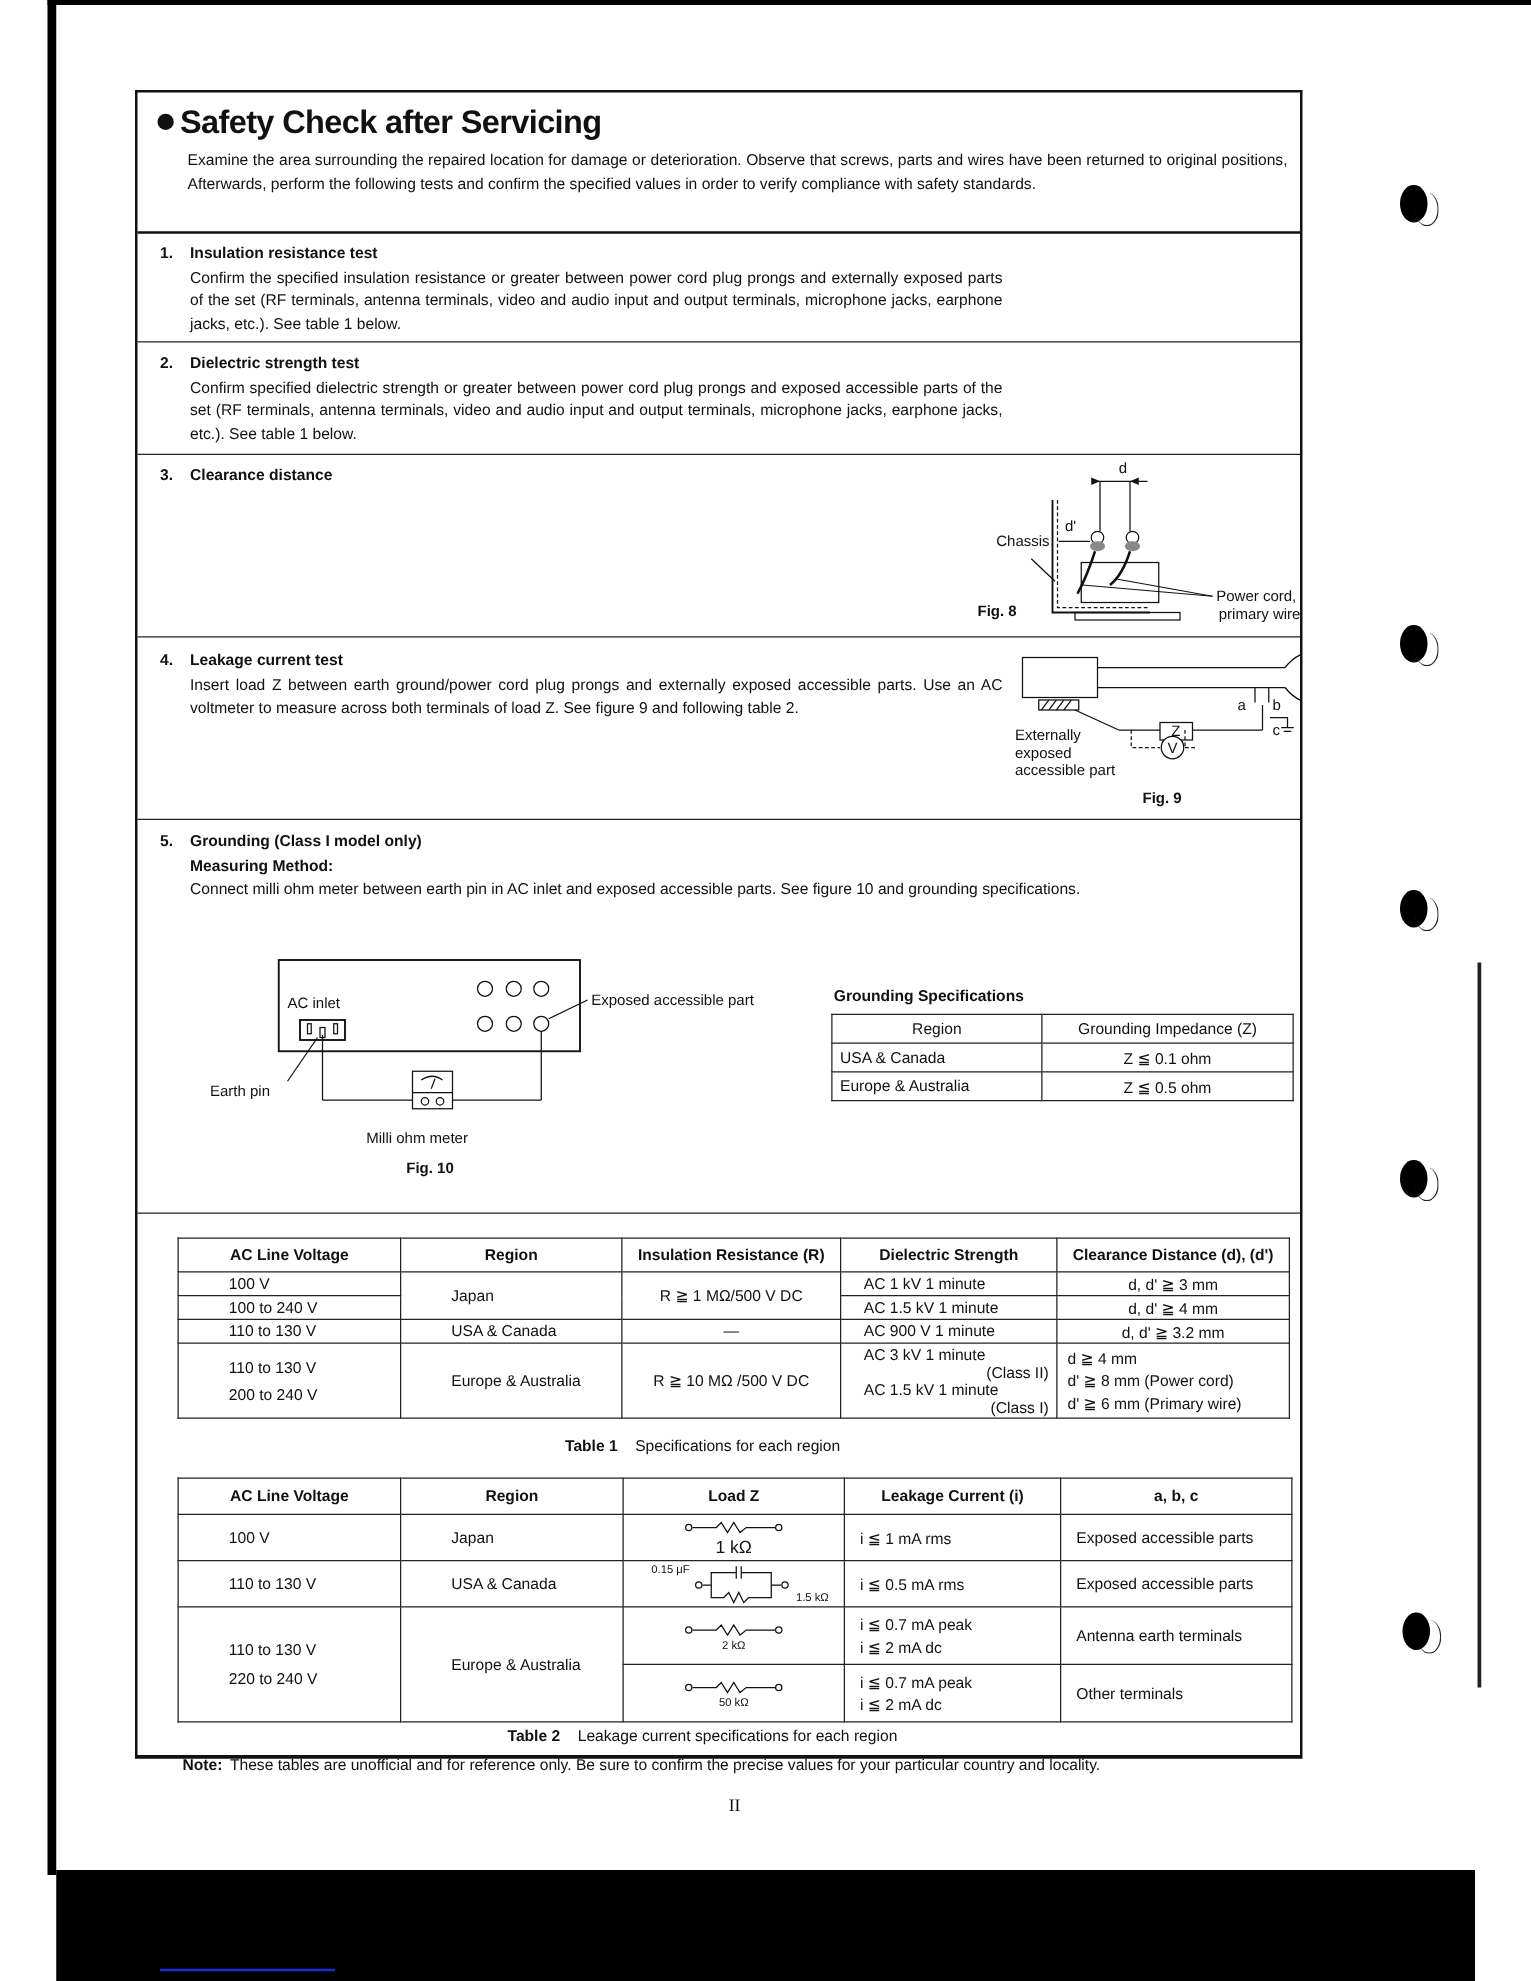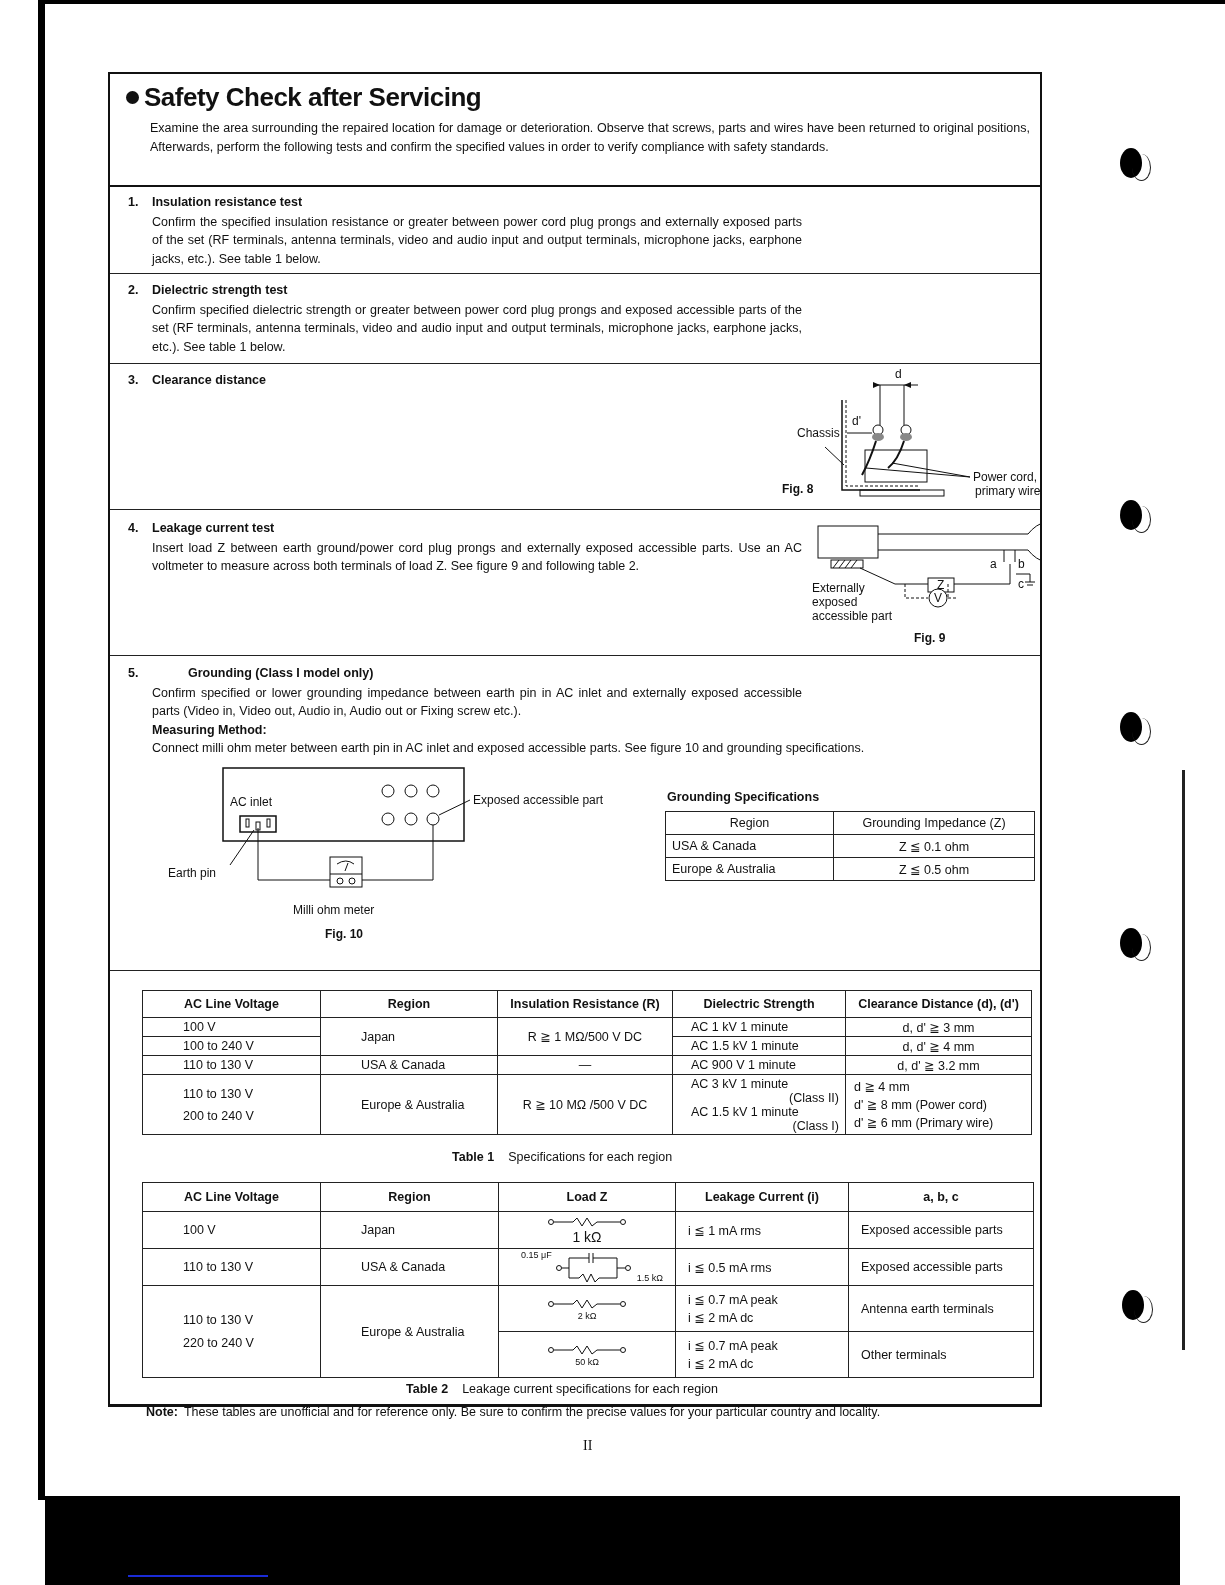--- a/index.html
+++ b/index.html
@@ -148,23 +148,22 @@
       <text class="svgtext" x="124" y="86">V</text>
       <text class="svgtext" x="2" y="76">Externally</text>
       <text class="svgtext" x="2" y="90">exposed</text>
       <text class="svgtext" x="2" y="104">accessible part</text>
     </svg>
     <span class="fig-label" style="left:804px;top:120px;">Fig. 9</span>
   </div>
 
   <div class="section" style="top:583px;height:313px;">
     <span class="sec-num" style="top:9px;">5.</span>
-    <span class="sec-title" style="top:9px;margin-left:36px;">Grounding (Class I model only)</span>
+    <span class="sec-title" style="top:9px;">Grounding (Class I model only)</span>
     <div class="sec-body" style="top:27px;width:850px;">
-      <div style="width:650px;">Confirm specified or lower grounding impedance between earth pin in AC inlet and externally exposed accessible parts (Video in, Video out, Audio in, Audio out or Fixing screw etc.).</div>
       <div class="bold">Measuring Method:</div>
       <div>Connect milli ohm meter between earth pin in AC inlet and exposed accessible parts. See figure 10 and grounding specifications.</div>
     </div>
     <svg style="position:absolute;left:40px;top:105px;" width="500" height="190">
       <rect x="73" y="6" width="241" height="73" fill="none" stroke="#111" stroke-width="1.5"></rect>
       <text class="svgtext" x="80" y="44">AC inlet</text>
       <rect x="90" y="54" width="36" height="16" fill="none" stroke="#111" stroke-width="1.5"></rect>
       <rect x="96" y="57" width="3" height="8" fill="none" stroke="#111"></rect>
       <rect x="106" y="60" width="4" height="8" fill="none" stroke="#111"></rect>
       <rect x="117" y="57" width="3" height="8" fill="none" stroke="#111"></rect>

